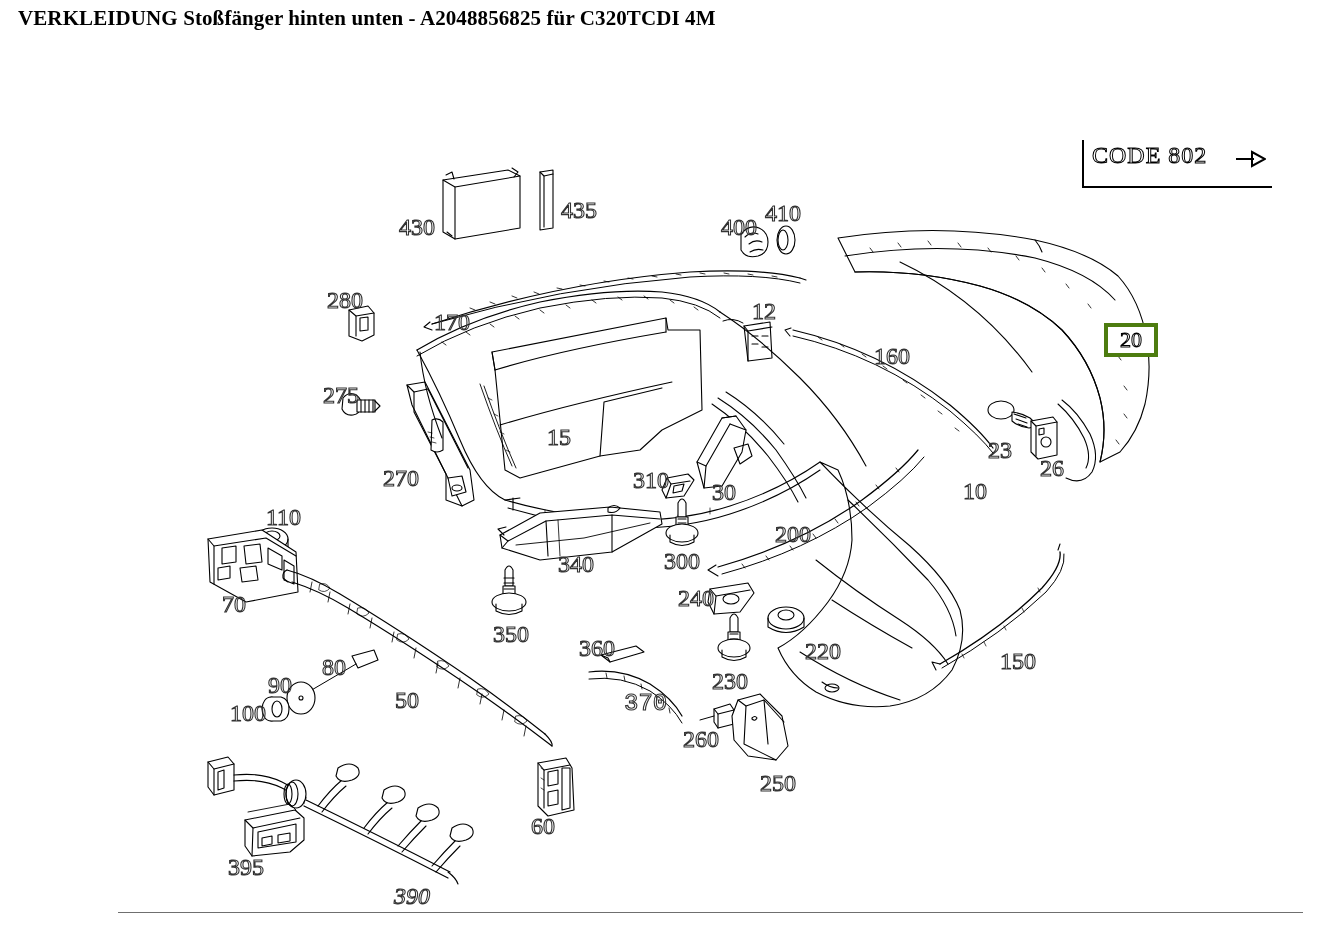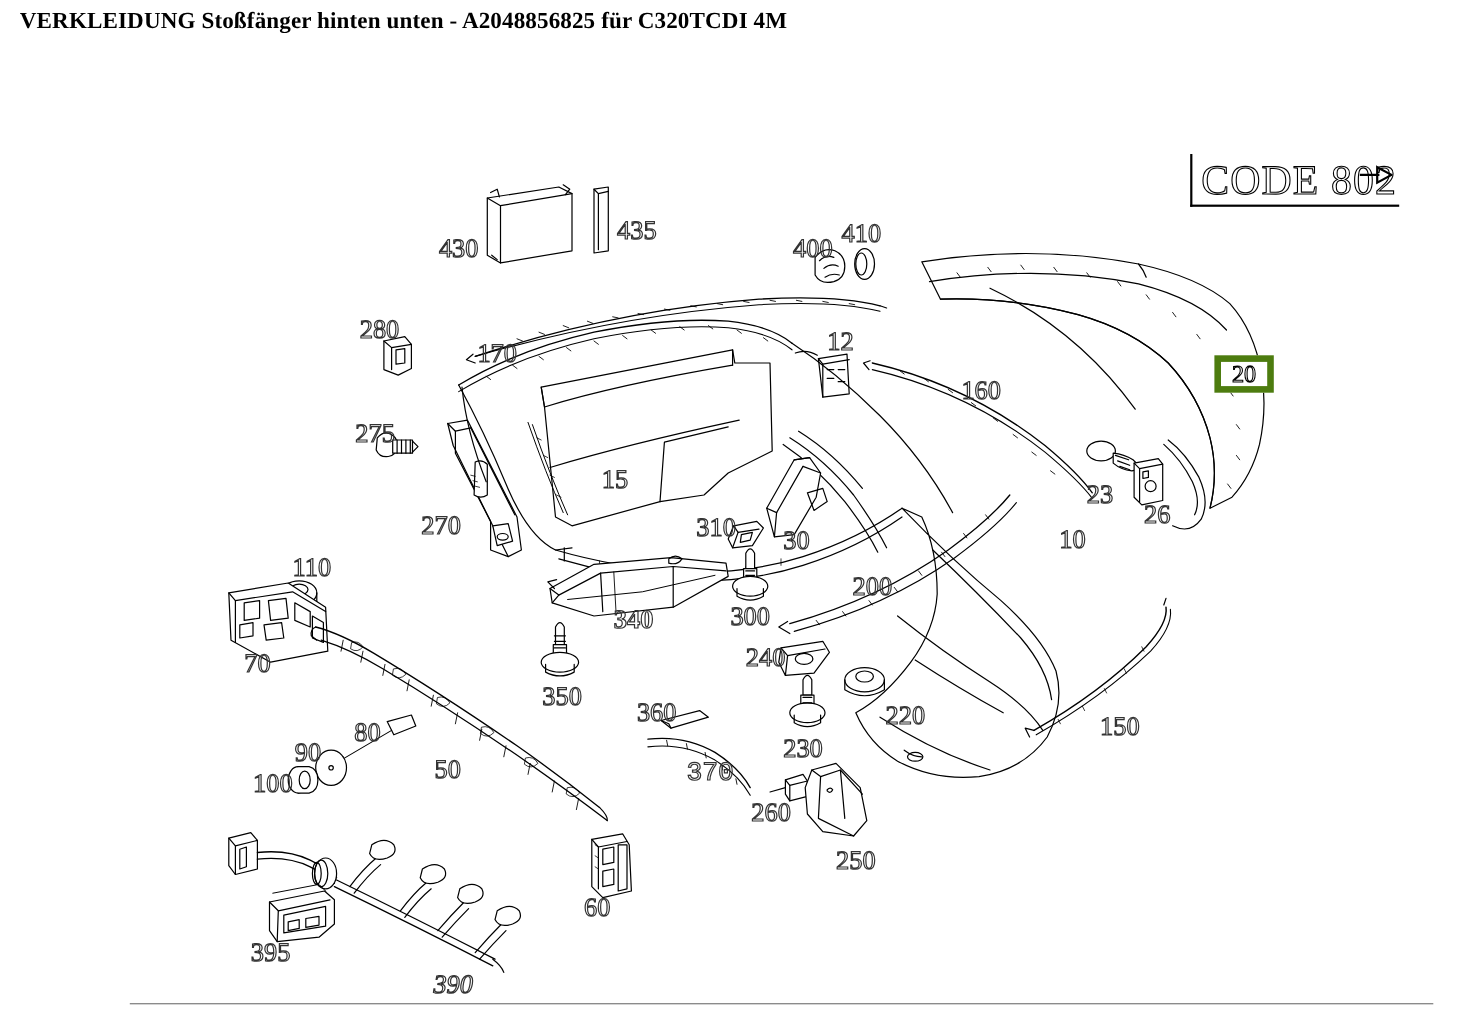--- a/index.html
+++ b/index.html
@@ -61,41 +61,41 @@
     height: 48px;
     border-left: 2px solid #000;
     border-bottom: 2px solid #000;
     box-sizing: border-box;
   }
   #code-text {
     position: absolute;
     left: 1092px;
     top: 142px;
     font-family: "Liberation Serif", serif;
-    font-size: 38px;
+    font-size: 24px;
     letter-spacing: 1px;
     color: transparent;
     -webkit-text-stroke: 1px #000;
     white-space: nowrap;
   }
   #code-arrow {
     position: absolute;
     left: 1236px;
     top: 150px;
     width: 30px;
     height: 18px;
   }
   
   #callout-20 {
     position: absolute;
     left: 1104px;
     top: 323px;
     width: 54px;
     height: 34px;
-    border: 6px solid #4d7c0f;
+    border: 4px solid #4d7c0f;
     background: #ffffff;
     box-sizing: border-box;
     display: flex;
     align-items: center;
     justify-content: center;
   }
   #callout-20 .num {
     font-family: "Liberation Serif", serif;
     font-size: 22px;
     color: transparent;
@@ -631,21 +631,21 @@
       <div class="lbl m" style="left: 323px; top: 383px;">275</div>
       <div class="lbl m" style="left: 383px; top: 466px;">270</div>
       <div class="lbl m" style="left: 547px; top: 425px;">15</div>
       <div class="lbl m" style="left: 633px; top: 468px;">310</div>
       <div class="lbl m" style="left: 712px; top: 480px;">30</div>
       <div class="lbl m" style="left: 988px; top: 438px;">23</div>
       <div class="lbl m" style="left: 1040px; top: 456px;">26</div>
       <div class="lbl m" style="left: 963px; top: 479px;">10</div>
       <div class="lbl m" style="left: 266px; top: 505px;">110</div>
       <div class="lbl m" style="left: 222px; top: 592px;">70</div>
-      <div class="lbl m" style="left: 558px; top: 552px; font-weight: bold;">340</div>
+      <div class="lbl m" style="left: 558px; top: 552px;">340</div>
       <div class="lbl m" style="left: 664px; top: 549px;">300</div>
       <div class="lbl m" style="left: 775px; top: 522px;">200</div>
       <div class="lbl m" style="left: 493px; top: 622px;">350</div>
       <div class="lbl m" style="left: 579px; top: 636px;">360</div>
       <div class="lbl m" style="left: 678px; top: 586px;">240</div>
       <div class="lbl m" style="left: 790px; top: 639px; margin-left: 15px;">220</div>
       <div class="lbl m" style="left: 712px; top: 669px;">230</div>
       <div class="lbl m" style="left: 322px; top: 655px;">80</div>
       <div class="lbl m" style="left: 268px; top: 673px;">90</div>
       <div class="lbl m" style="left: 230px; top: 701px;">100</div>

